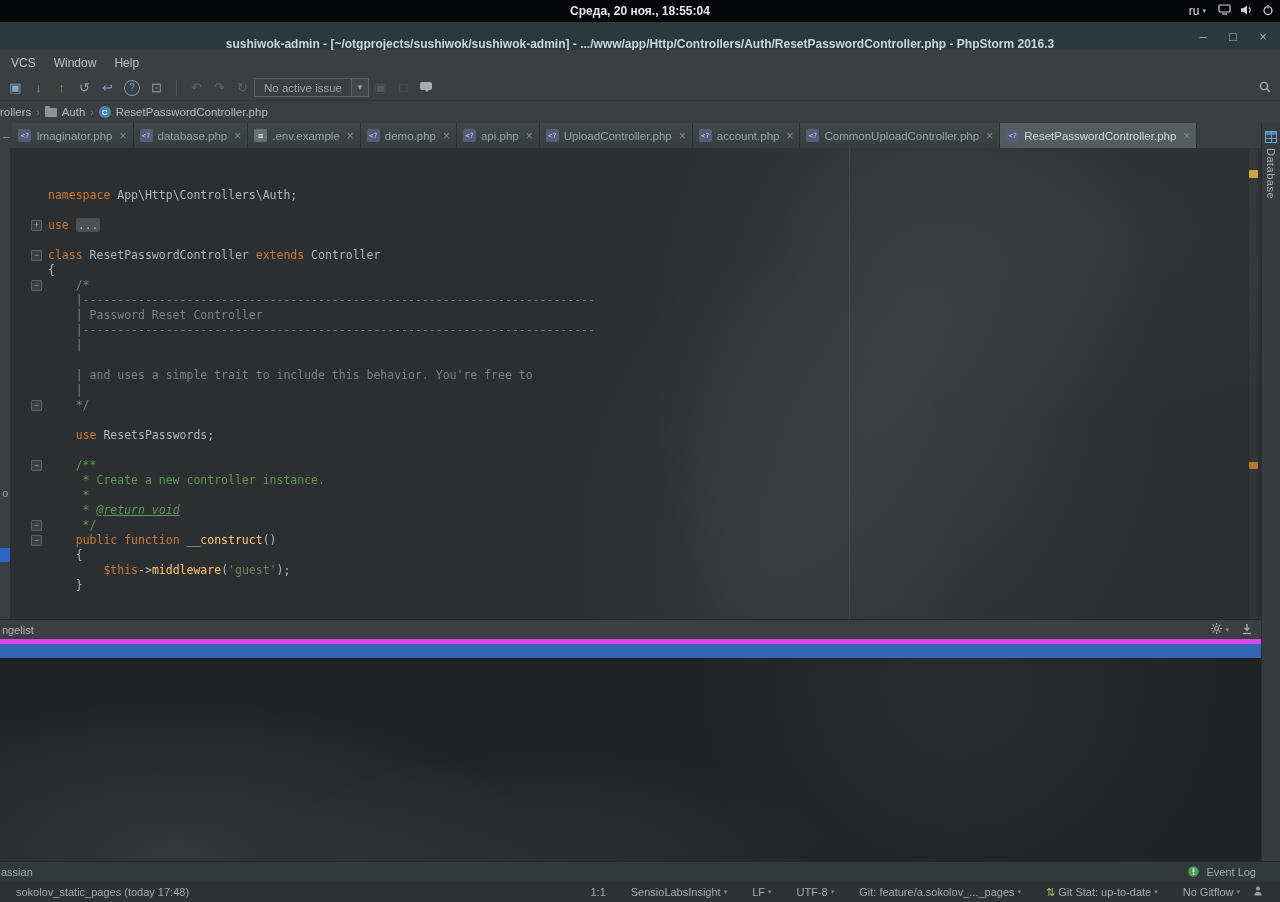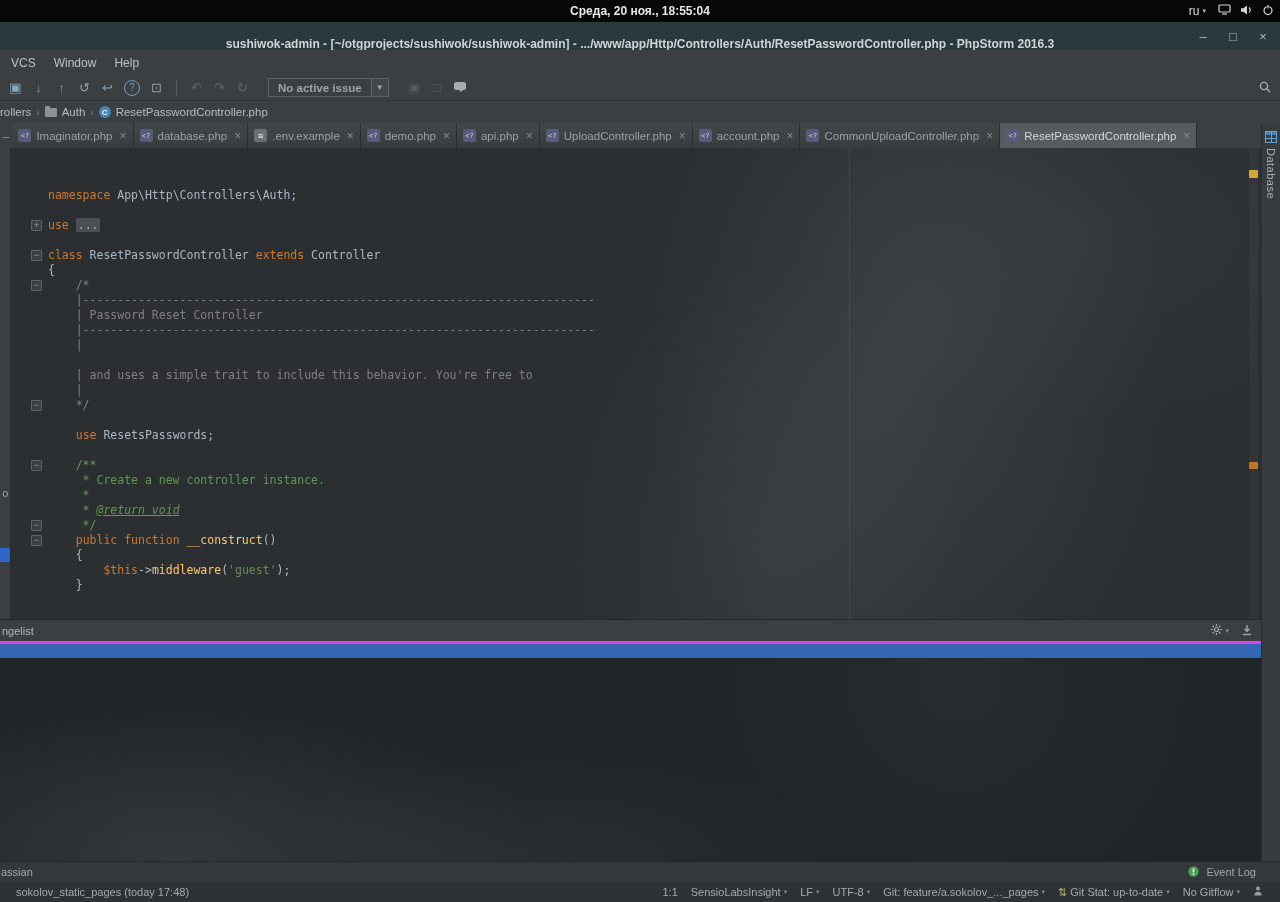--- a/index.html
+++ b/index.html
@@ -32,21 +32,21 @@
   
   .toolbar{position:absolute;left:0;top:75px;width:1280px;height:26px;background:#3c3f41;
            border-bottom:1px solid #313436;display:flex;align-items:center;padding:0 6px;box-sizing:border-box;}
   .tb-group{display:flex;align-items:center;gap:4px;}
   .tb-icon{width:19px;height:19px;display:flex;align-items:center;justify-content:center;font-size:13px;}
   .tb-icon.circle{width:14px;height:14px;border:1px solid #6e9fc4;border-radius:50%;font-size:10px;margin:0 3px;}
   .tb-icon.bubble{position:relative;}
   .tb-icon.bubble::before{content:"";width:12px;height:8px;background:#a7adaf;border-radius:2px;display:block;margin-top:-3px;}
   .tb-icon.bubble::after{content:"";position:absolute;left:7px;top:11px;border:3px solid transparent;border-top-color:#a7adaf;}
   .tb-sep{width:1px;height:16px;background:#55595b;margin:0 6px;}
-  .issue-widget{display:flex;align-items:flex-end;margin:0 16px;font-weight:bold;}
+  .issue-widget{display:flex;align-items:flex-end;margin:0 2px;}
   .issue-label{border:1px solid #5e6365;height:17px;display:flex;align-items:center;padding:0 9px;
                color:#9ea5a8;font-size:11.5px;background:#3c3f41;}
   .issue-arrow{border:1px solid #5e6365;border-left:none;height:17px;width:16px;display:flex;align-items:center;
                justify-content:center;color:#9ea5a8;font-size:8px;background:#434648;}
   .tb-search{position:absolute;right:8px;top:5px;}
 
   
   .navbar{position:absolute;left:0;top:101px;width:1280px;height:22px;background:#3c3f41;
           border-bottom:1px solid #313436;display:flex;align-items:center;font-size:11.5px;color:#b6bcbf;}
   .nav-chev{color:#7a8083;margin:0 5px;font-size:10px;}
@@ -99,21 +99,21 @@
                 border-left:1px solid #2a2d2f;box-sizing:border-box;}
   .db-btn{display:flex;flex-direction:column;align-items:center;padding-top:8px;gap:5px;}
   .db-icon{width:12px;height:12px;border:1px solid #6ba2d4;background:linear-gradient(#4a7faf 0 3px, transparent 3px);
            position:relative;box-sizing:border-box;}
   .db-icon::before{content:"";position:absolute;left:0;right:0;top:6px;height:1px;background:#6ba2d4;}
   .db-icon::after{content:"";position:absolute;top:0;bottom:0;left:5px;width:1px;background:#6ba2d4;}
   .db-label{writing-mode:vertical-rl;font-size:11px;color:#a6adb0;letter-spacing:0.5px;}
 
   
   .changes-header{position:absolute;left:0;top:619px;width:1261px;height:25px;background:#3b3f41;
-                  border-top:1px solid #242628;border-bottom:3px solid #d946ef;box-sizing:border-box;
+                  border-top:1px solid #242628;border-bottom:5px solid #d946ef;box-sizing:border-box;
                   display:flex;align-items:center;font-size:11px;color:#b1b7ba;padding:0 8px 0 2px;}
   .ch-right{margin-left:auto;display:flex;align-items:center;gap:12px;}
   .gear-wrap{display:flex;align-items:center;gap:2px;}
   .gear-chev{font-size:7px;color:#8b9194;}
   .blue-row{position:absolute;left:0;top:644px;width:1261px;height:14px;background:#3466b3;}
   .changes-body{position:absolute;left:0;top:658px;width:1261px;height:203px;
         background:
          radial-gradient(520px 220px at 14% 96%, rgba(225,229,231,0.10), transparent 70%),
          radial-gradient(420px 170px at 44% 102%, rgba(205,213,216,0.06), transparent 70%),
          radial-gradient(440px 440px at 76% 12%, rgba(175,185,190,0.05), transparent 62%),
@@ -121,21 +121,21 @@
 
   
   .bottom-stripe{position:absolute;left:0;top:861px;width:1280px;height:21px;background:#33383a;
                  border-top:1px solid #24282a;box-sizing:border-box;display:flex;align-items:center;
                  font-size:11px;color:#a3aaad;}
   .stripe-left{padding-left:1px;}
   .event-log{margin-left:auto;margin-right:24px;display:flex;align-items:center;gap:6px;}
   .status-bar{position:absolute;left:0;top:882px;width:1280px;height:20px;background:#2e3234;
               display:flex;align-items:center;font-size:11px;color:#a3aaad;padding:0 16px;box-sizing:border-box;}
   .status-right{margin-left:auto;display:flex;align-items:center;gap:13px;padding-right:2px;}
-  .st-item{display:flex;align-items:center;gap:3px;white-space:nowrap;}
+  .st-item{display:flex;align-items:center;gap:3px;white-space:nowrap;margin-left:12px;}
   .st-chev{font-size:7px;color:#7e8588;}
   .st-ico{font-size:11px;}
   .hector{margin-left:10px;display:flex;align-items:center;}
 </style>
 </head>
 <body>
 
 <div class="screen">
 
   <div class="gnome-bar">

